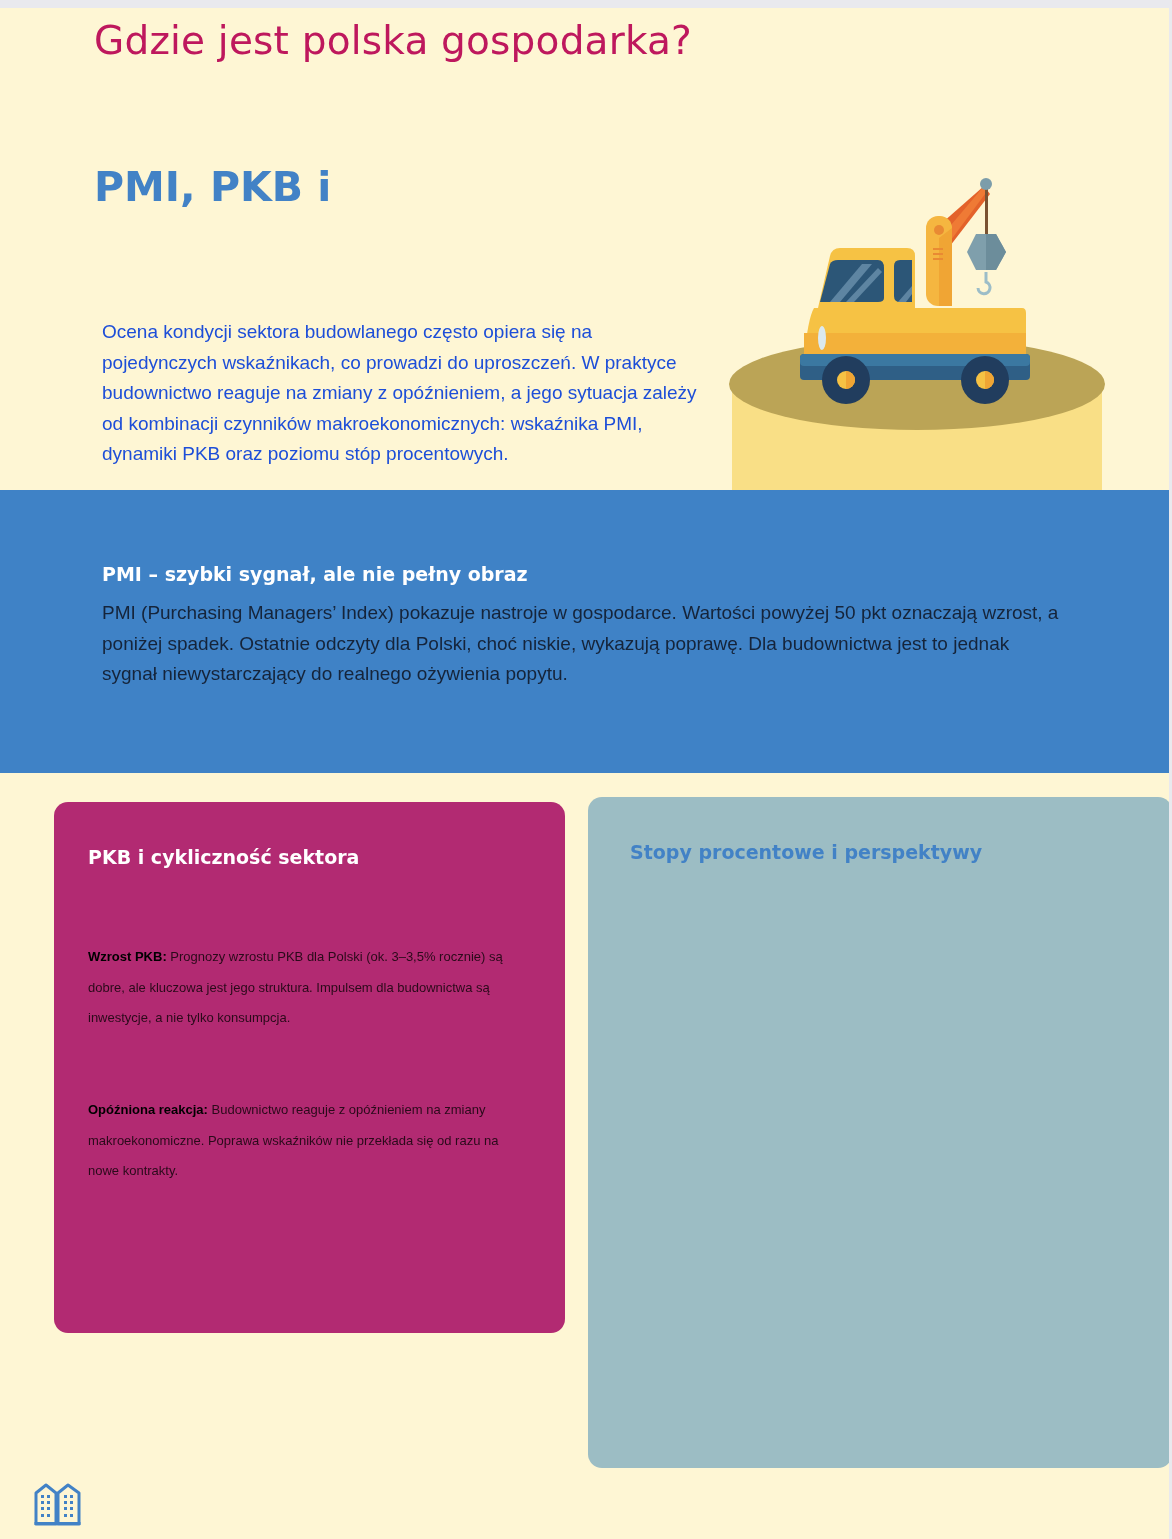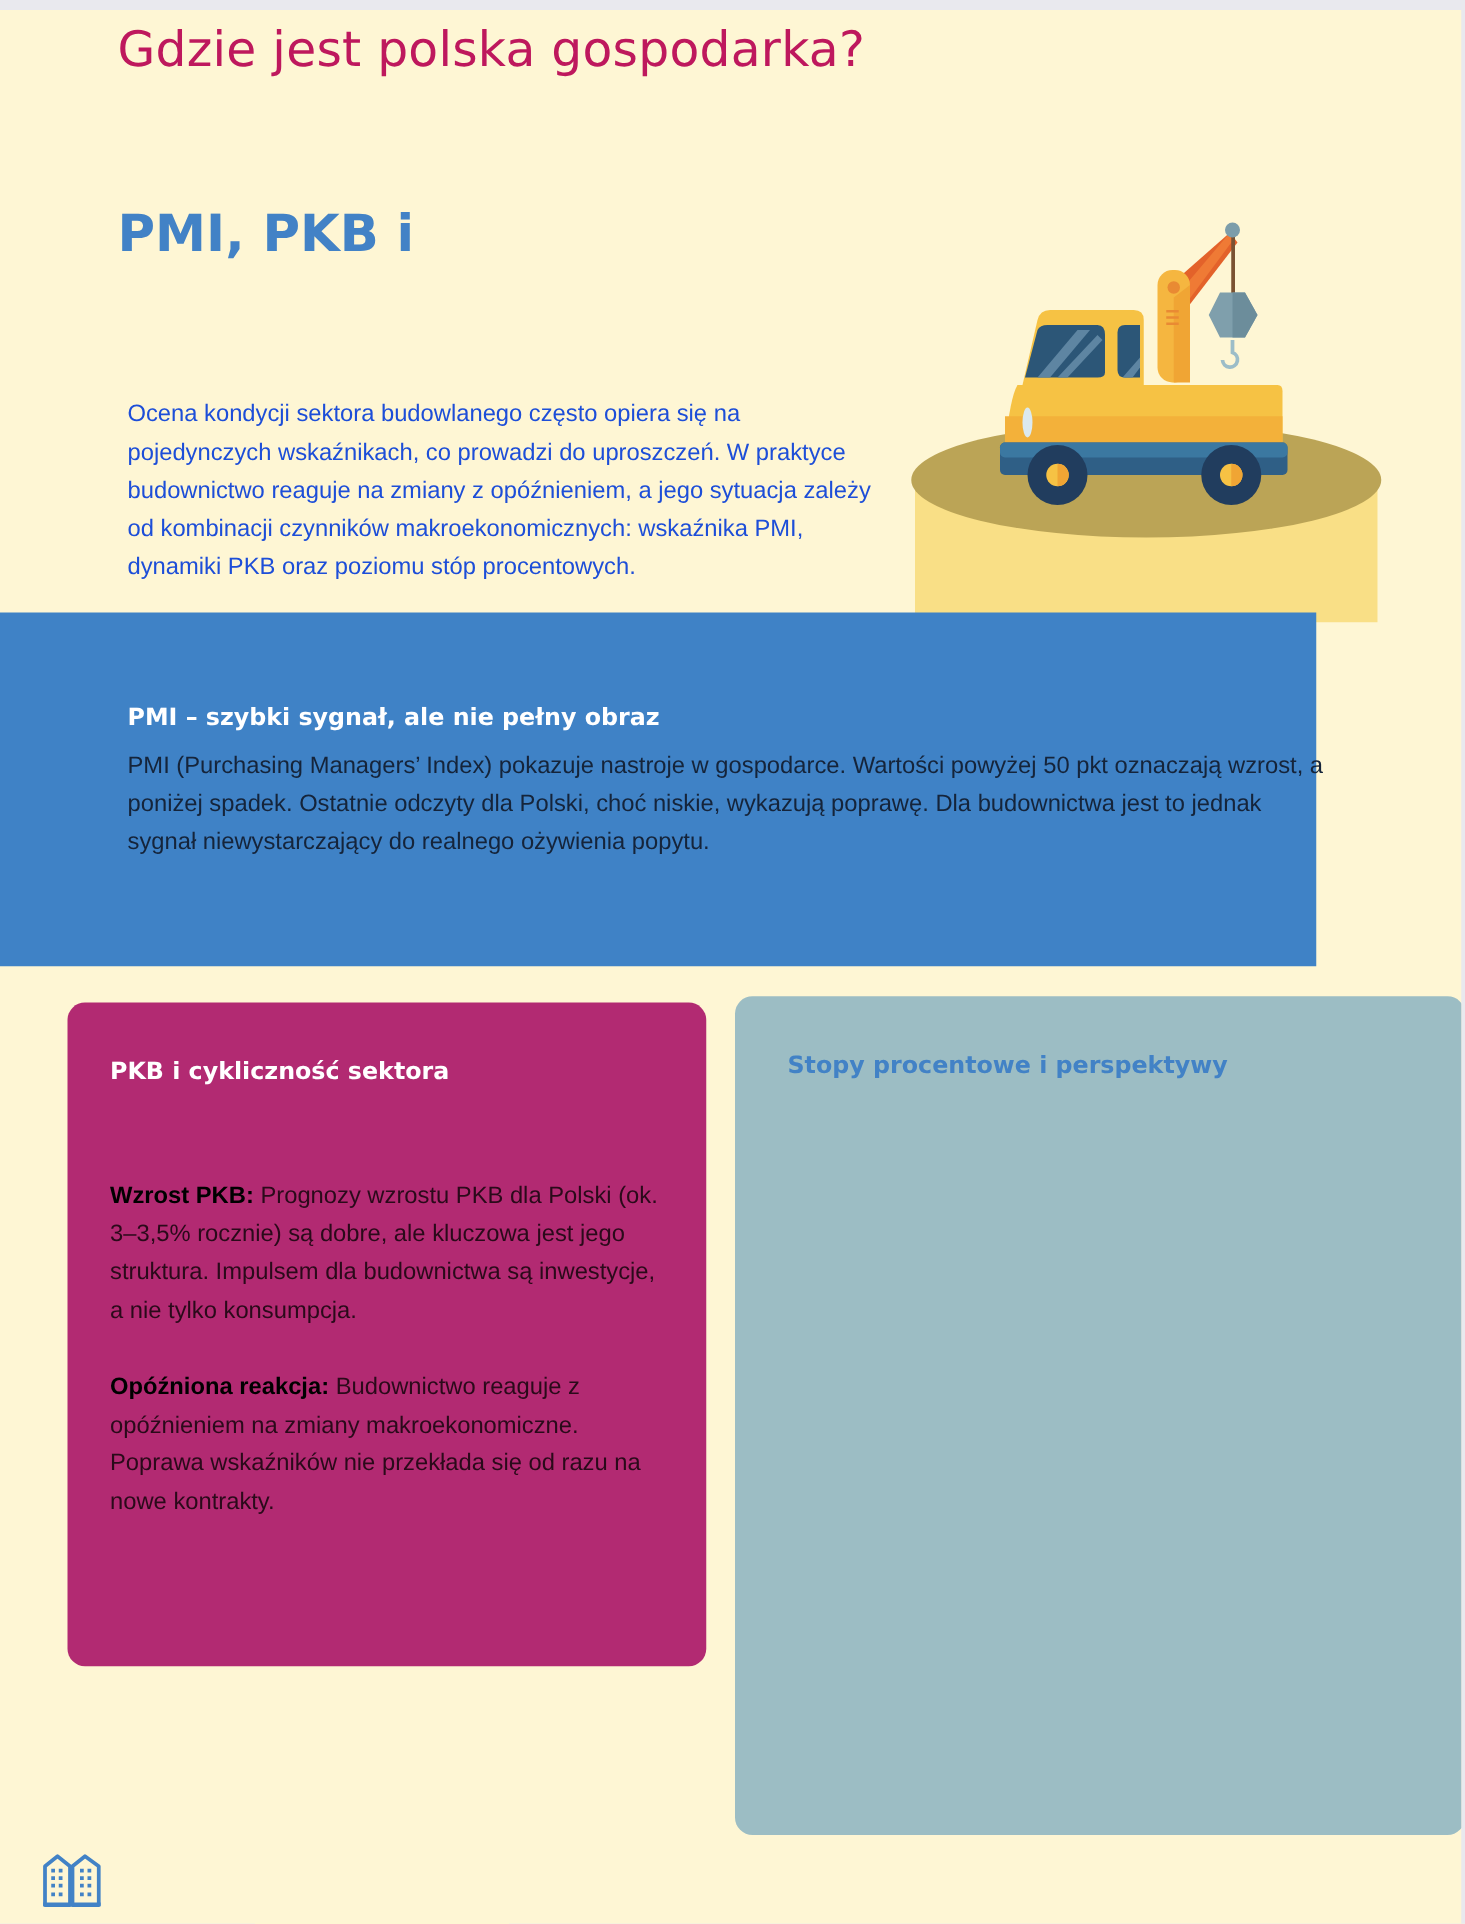--- a/index.html
+++ b/index.html
@@ -29,21 +29,21 @@
   }
   .intro {
     position: absolute; left: 102px; top: 309px; width: 600px;
     font-size: 19px; line-height: 30.5px; color: #1d4ed8;
   }
   .illustration {
     position: absolute; left: 722px; top: 160px;
     width: 390px; height: 330px;
   }
   .band {
-    position: absolute; left: 0; top: 482px; width: 1053px; height: 283px;
+    position: absolute; left: 0; top: 482px; width: 1169px; height: 283px;
     background: #3f82c6;
   }
   .band-title {
     position: absolute; left: 102px; top: 73px;
     font-family: "DejaVu Sans", sans-serif;
     font-weight: bold; font-size: 19px; color: #ffffff;
   }
   .band-text {
     position: absolute; left: 102px; top: 108px; width: 960px;
     font-size: 19px; line-height: 30.5px; color: #15243a;
@@ -61,21 +61,21 @@
   }
   .card-title {
     position: absolute; left: 34px; top: 44px;
     font-family: "DejaVu Sans", sans-serif;
     font-weight: bold; font-size: 19px;
   }
   .card-left .card-title { color: #ffffff; }
   .card-right .card-title { left: 42px; color: #4282c6; }
   .card-para {
     position: absolute; left: 34px; width: 440px;
-    font-size: 19px; line-height: 30.5px;
+    font-size: 13px; line-height: 30.5px;
   }
   .card-left .card-para { color: #2a0a1a; }
   .card-right .card-para { left: 42px; width: 440px; color: #111a1e; }
   .card-para b { font-weight: bold; color: #000; }
   .footer-icon {
     position: absolute; left: 33px; top: 1472px; width: 50px; height: 46px;
   }
 </style>
 </head>
 <body>

